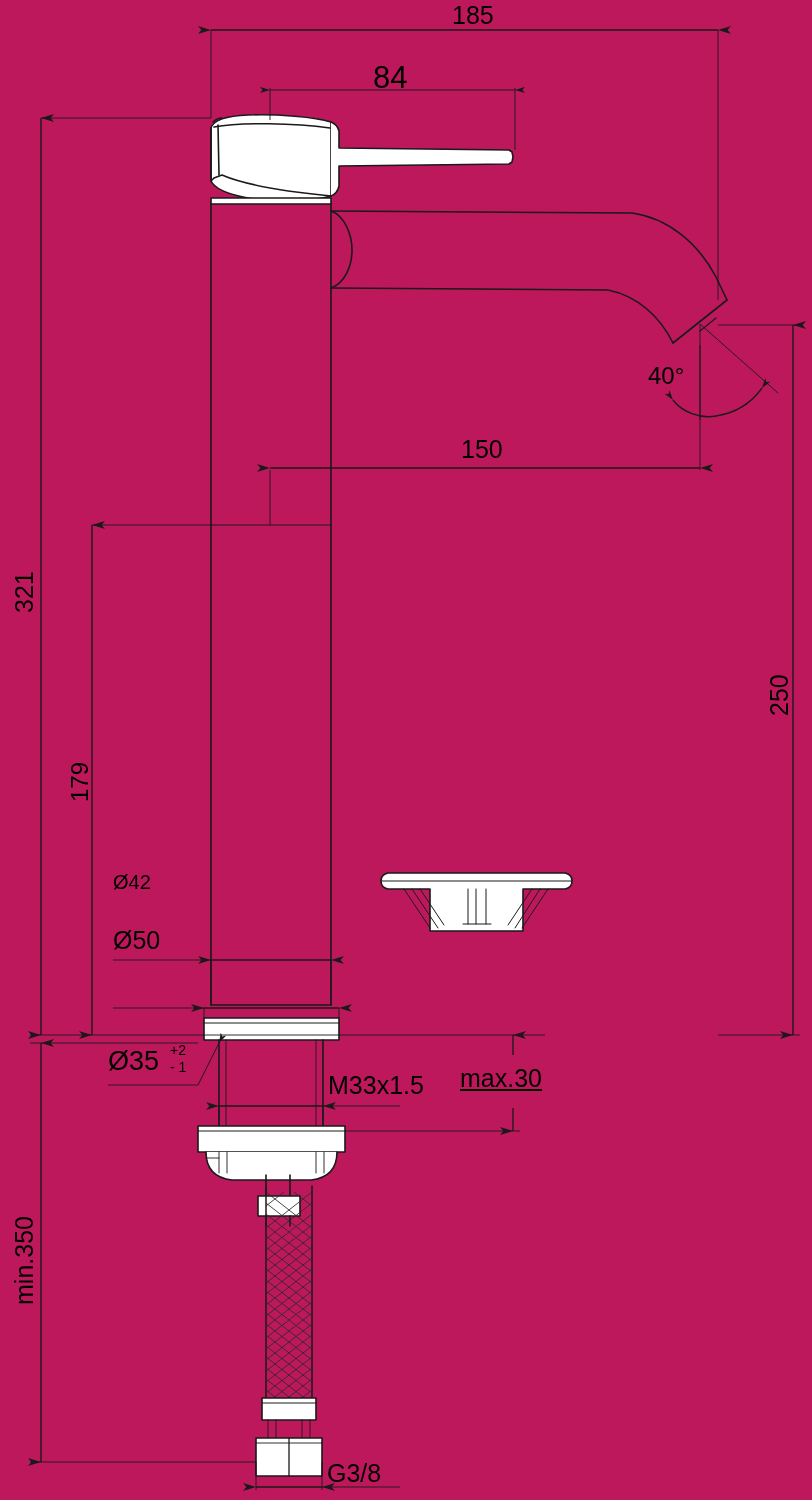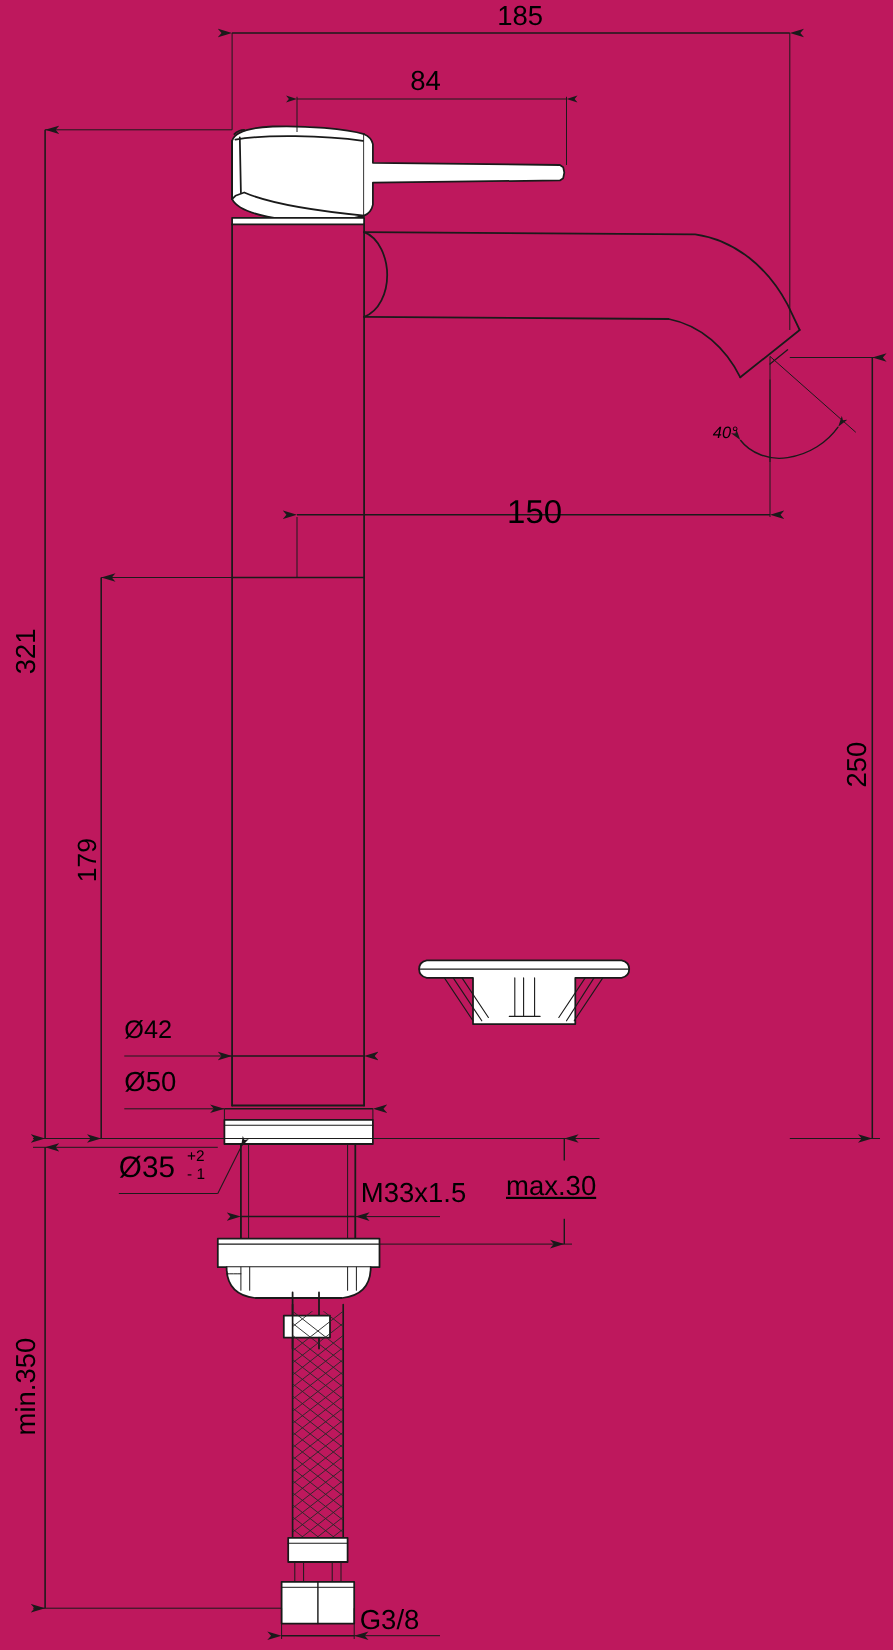--- a/index.html
+++ b/index.html
@@ -233,35 +233,35 @@
       <path d="M256,1462 L256,1490" stroke-width="0.9"></path>
       <path d="M322,1462 L322,1490" stroke-width="0.9"></path>
       <path d="M256,1487 L322,1487" stroke-width="1.4" marker-start="url(#ahL)" marker-end="url(#ahR)"></path>
       <path d="M322,1487 L400,1487" stroke-width="0.9"></path>
     </g>
   </g>
 </svg>
 
 <div class="lbl" style="left:452px;top:3px;font-size:25px;">185</div>
 
-<div class="lbl" style="left:373px;top:62px;font-size:25px;">84</div>
-
-<div class="lbl" style="left:461px;top:451px;font-size:30px;">150</div>
-
-<div class="lbl" style="left:648px;top:386px;font-size:15px;font-style:italic;">40°</div>
+<div class="lbl" style="left:373px;top:62px;font-size:31px;">84</div>
+
+<div class="lbl" style="left:461px;top:437px;font-size:25px;">150</div>
+
+<div class="lbl" style="left:648px;top:364px;font-size:24px;">40°</div>
 
 <div class="lbl vert" style="left:12px;top:613px;font-size:25px;">321</div>
 
 <div class="lbl vert" style="left:68px;top:802px;font-size:24px;">179</div>
 
 <div class="lbl vert" style="left:767px;top:716px;font-size:25px;">250</div>
 
-<div class="lbl" style="left:113px;top:925px;font-size:23px;">Ø42</div>
-
-<div class="lbl" style="left:113px;top:972px;font-size:25px;">Ø50</div>
+<div class="lbl" style="left:113px;top:872px;font-size:20px;">Ø42</div>
+
+<div class="lbl" style="left:113px;top:928px;font-size:25px;">Ø50</div>
 
 <div class="lbl" style="left:108px;top:1048px;font-size:27px;">Ø35</div>
 
 <div class="tol" style="left:170px;top:1043px;font-size:14px;">+2</div>
 
 <div class="tol" style="left:170px;top:1060px;font-size:14px;">- 1</div>
 
 <div class="lbl" style="left:328px;top:1073px;font-size:25px;text-align:center;">M33x1.5</div>
 
 <div class="lbl" style="left:460px;top:1066px;font-size:25px;text-decoration:underline;">max.30</div>

